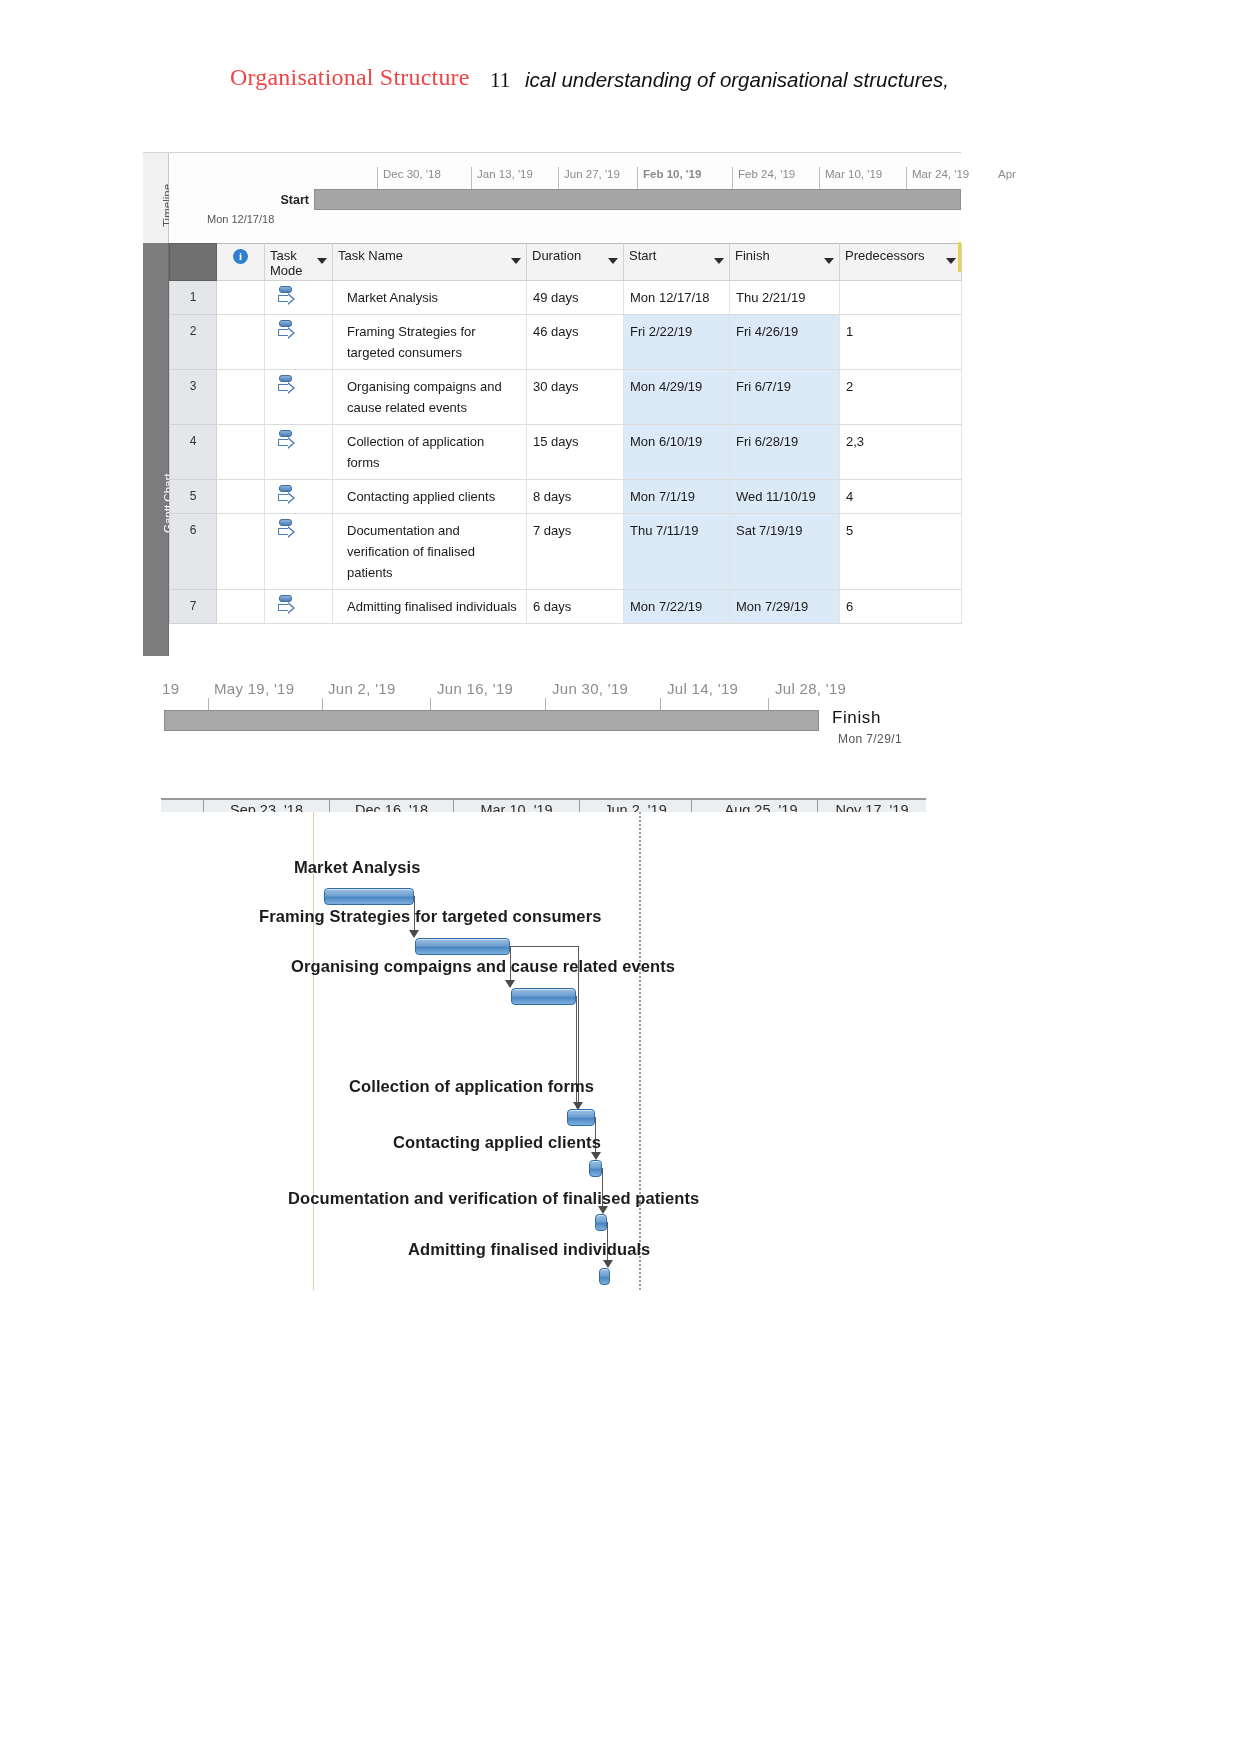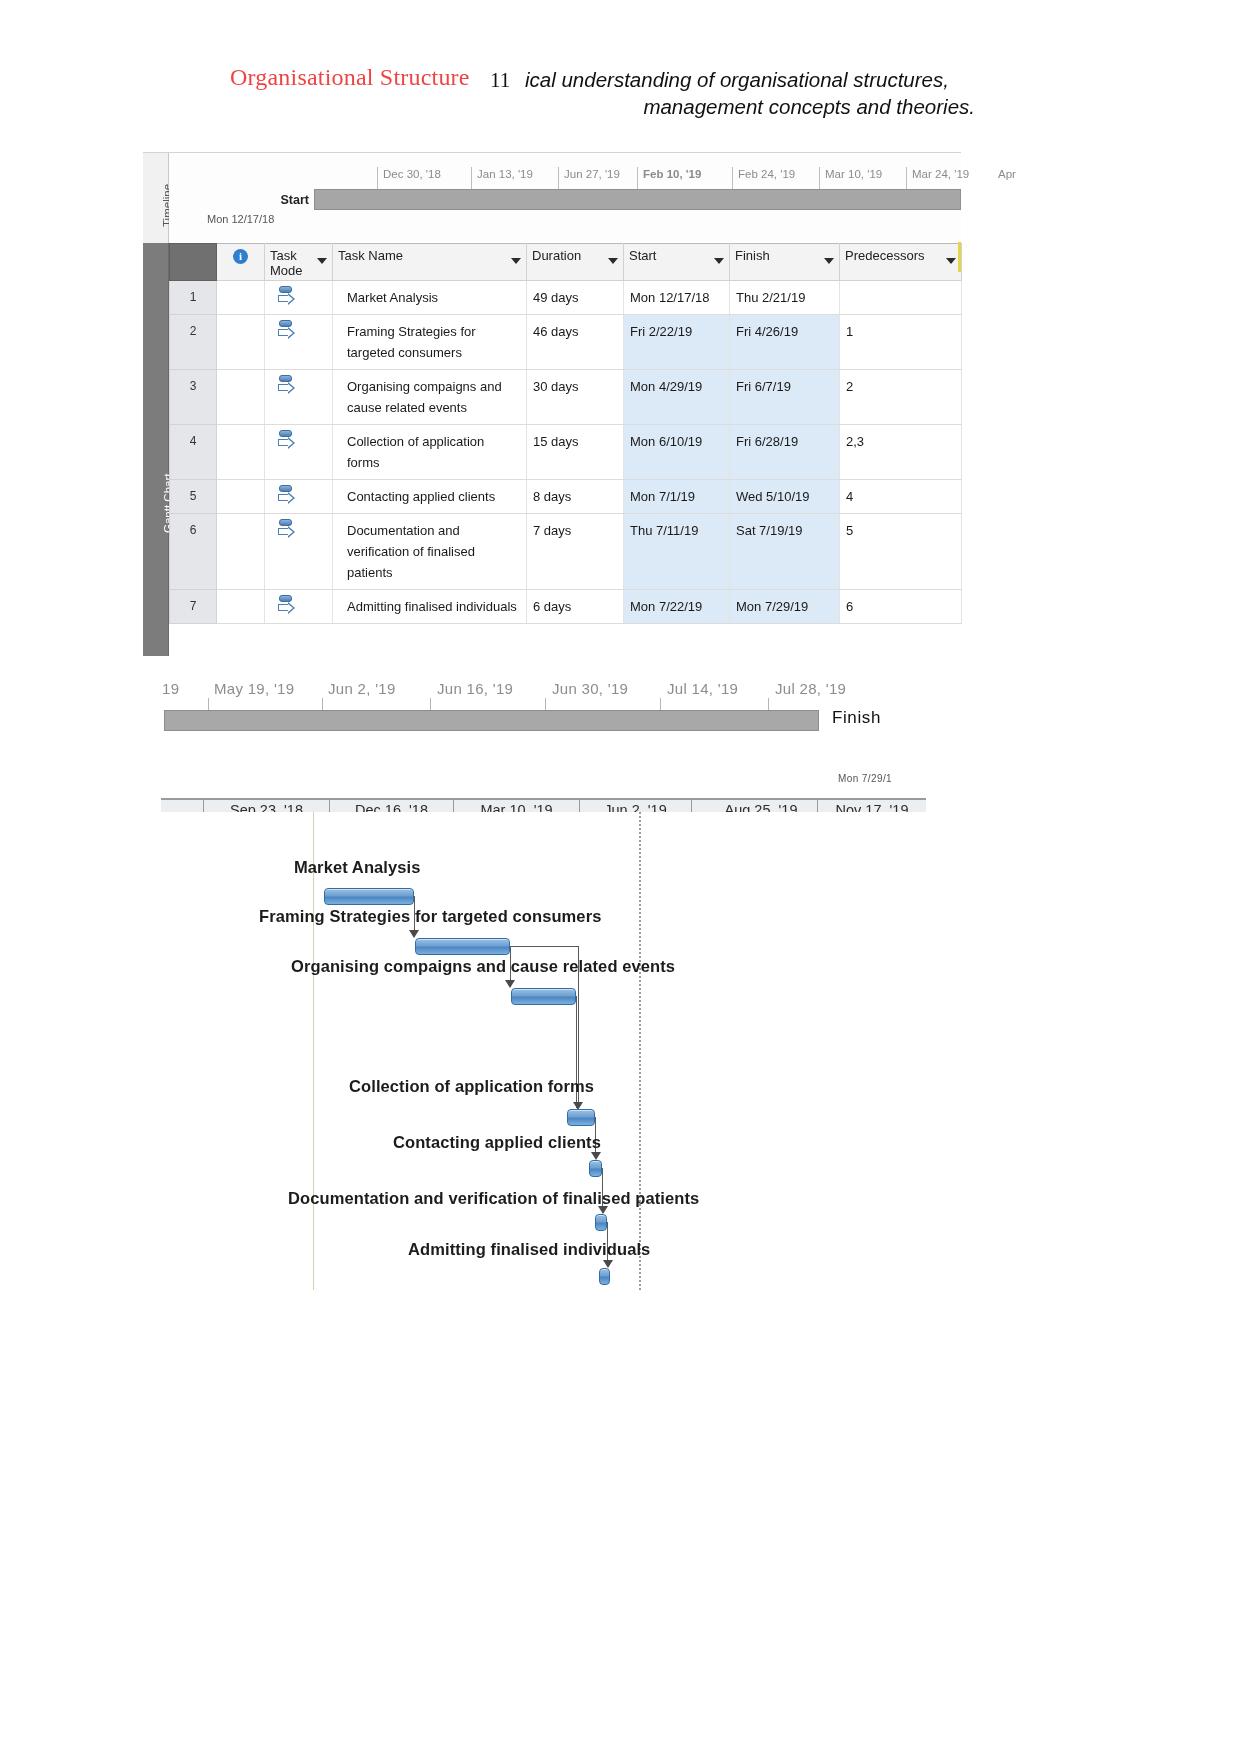--- a/index.html
+++ b/index.html
@@ -299,24 +299,23 @@
   .tl2 .finish-label {
     position: absolute;
     left: 672px; top: 28px;
     font-size: 17px;
     color: #111;
     letter-spacing: .6px;
   }
   .tl2 .finish-date {
     position: absolute;
     left: 678px; top: 52px;
-    font-size: 10px;
+    font-size: 12px;
     color: #555;
     letter-spacing: .4px;
-    margin-top: 41px;
   }
 
   
   .gantt2 {
     position: absolute;
     left: 161px; top: 770px;
     width: 765px;
     height: 520px;
   }
   .g2-head {
@@ -396,21 +395,20 @@
   }
 </style>
 </head>
 <body>
 
 <div class="doc-header">
   <div class="left-title">Organisational Structure</div>
   <div class="pageno">11</div>
   <div class="right-block">
     <span class="l1">ical understanding of organisational structures,</span>
-    <span class="l2">management concepts and theories.</span>
   </div>
 </div>
 
 <div class="msp-pane">
 
   <div class="vstrip">
     <div class="seg-timeline"></div>
     <div class="seg-gantt"></div>
   </div>
   <div class="vlabel timeline">Timeline</div>
@@ -541,21 +539,21 @@
         <td class="ind"></td>
         <td class="mode">
           <span class="mode-icon">
               <i class="chip"></i>
               <i class="arrow"></i>
             </span>
         </td>
         <td class="name">Contacting applied clients</td>
         <td>8 days</td>
         <td class="shade">Mon 7/1/19</td>
-        <td class="shade">Wed 5/10/19</td>
+        <td class="shade">Wed 11/10/19</td>
         <td>4</td>
       </tr>
       <tr>
         <td class="id">6</td>
         <td class="ind"></td>
         <td class="mode">
           <span class="mode-icon">
               <i class="chip"></i>
               <i class="arrow"></i>
             </span>

